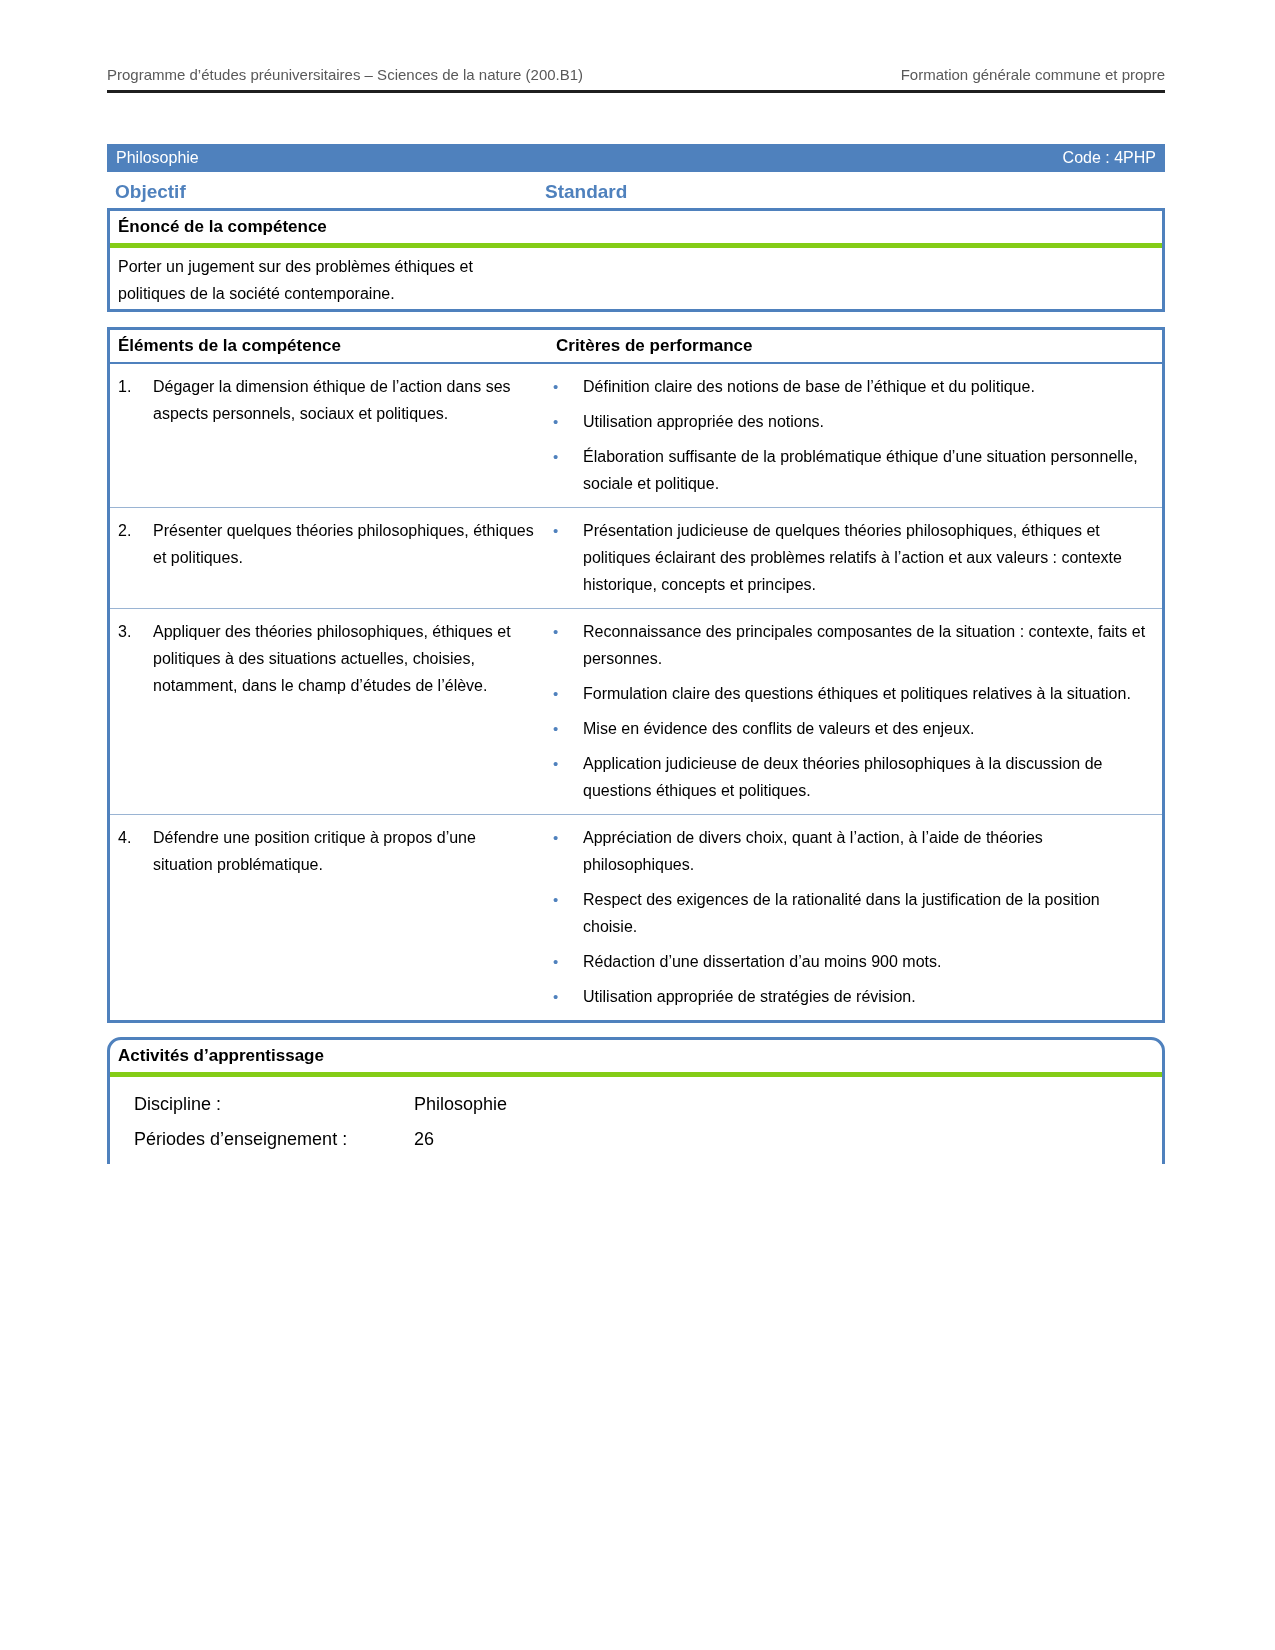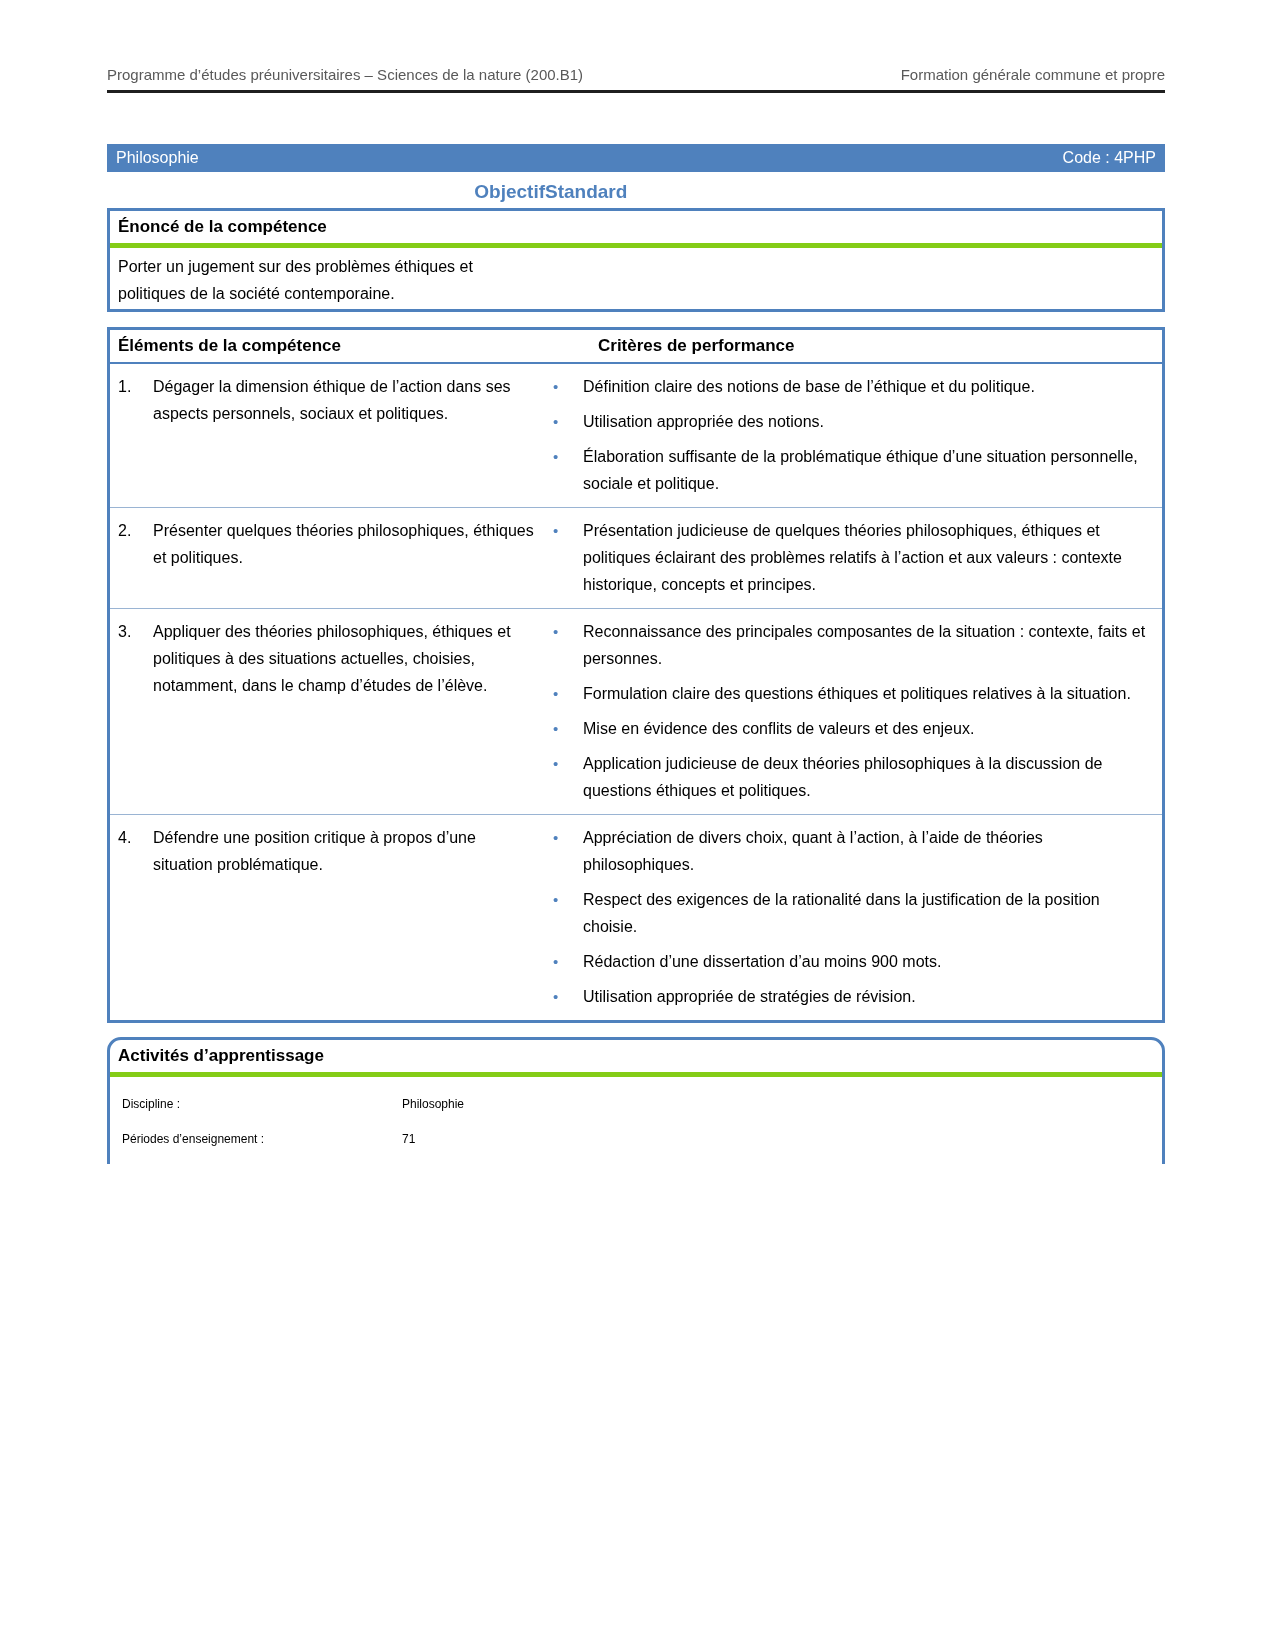--- a/index.html
+++ b/index.html
@@ -33,56 +33,56 @@
     font-size:16px;
   }
 
   
   .col-headings {
     display:flex;
     margin:9px 0 5px;
     padding-left:8px;
     font-size:19px; font-weight:bold; color:#4f81bd;
   }
-  .col-headings .col-left { width:430px; flex:none;text-align:right; }
+  .col-headings .col-left { width:430px; flex:none; }
 
   
   .box { border:3px solid #4f81bd; background:#ffffff; }
   .box-heading {
     font-weight:bold; font-size:17px; line-height:22px;
     padding:5px 8px;
   }
   .thin-sep { border-bottom:5px solid #84cc16; }
 
   
   .enonce-body {
     padding:5px 8px 2px;
     width:380px;
     font-size:16px; line-height:27px;
   }
 
   
   .competence-table { margin-top:15px; }
-  .table-header { display:flex; border-bottom:2px solid #4f81bd;gap:42px; }
+  .table-header { display:flex; border-bottom:2px solid #4f81bd; }
   .table-header .hcell-left { width:438px; flex:none; }
   .table-header .hcell-right { flex:1; }
 
   .table-row { display:flex; border-bottom:1px solid #9ab4d3; font-size:16px; line-height:27px; }
   .table-row:last-child { border-bottom:none; }
   .cell-left { width:438px; flex:none; display:flex; padding:9px 10px 9px 8px; }
   .cell-left .num { width:35px; flex:none; }
   .cell-left .el-text { flex:1; }
   .cell-right { flex:1; padding:9px 8px 2px 0; }
   .bullet-item { display:flex; margin-bottom:8px; }
   .bullet-item .bullet { width:35px; flex:none; color:#4f81bd; padding-left:5px; font-size:15px; }
   .bullet-item .crit-text { flex:1; }
 
   
   .activites-box { margin-top:14px;border-radius:14px; }
-  .activity-rows { padding:4px 12px 14px; font-size:12px; }
+  .activity-rows { padding:4px 24px 14px; font-size:18px; }
   .activity-row { display:flex; margin-top:11px; line-height:24px; }
   .activity-row .act-label { width:280px; flex:none; }
 
   
   .running-footer {
     position:absolute; left:107px; top:1620px; width:1058px;
     border-top:3px solid #1f1f1f;
     padding-top:6px;
     font-size:15px; color:#595959;
   }
@@ -209,21 +209,21 @@
 
     <div class="box activites-box">
       <div class="box-heading thin-sep">Activités d’apprentissage</div>
       <div class="activity-rows">
         <div class="activity-row">
           <span class="act-label">Discipline :</span>
           <span class="act-value">Philosophie</span>
         </div>
         <div class="activity-row">
           <span class="act-label">Périodes d’enseignement :</span>
-          <span class="act-value">71</span>
+          <span class="act-value">26</span>
         </div>
         <div class="activity-row">
           <span class="act-label">Unités :</span>
           <span class="act-value">2</span>
         </div>
       </div>
     </div>
 
   </div>
 

